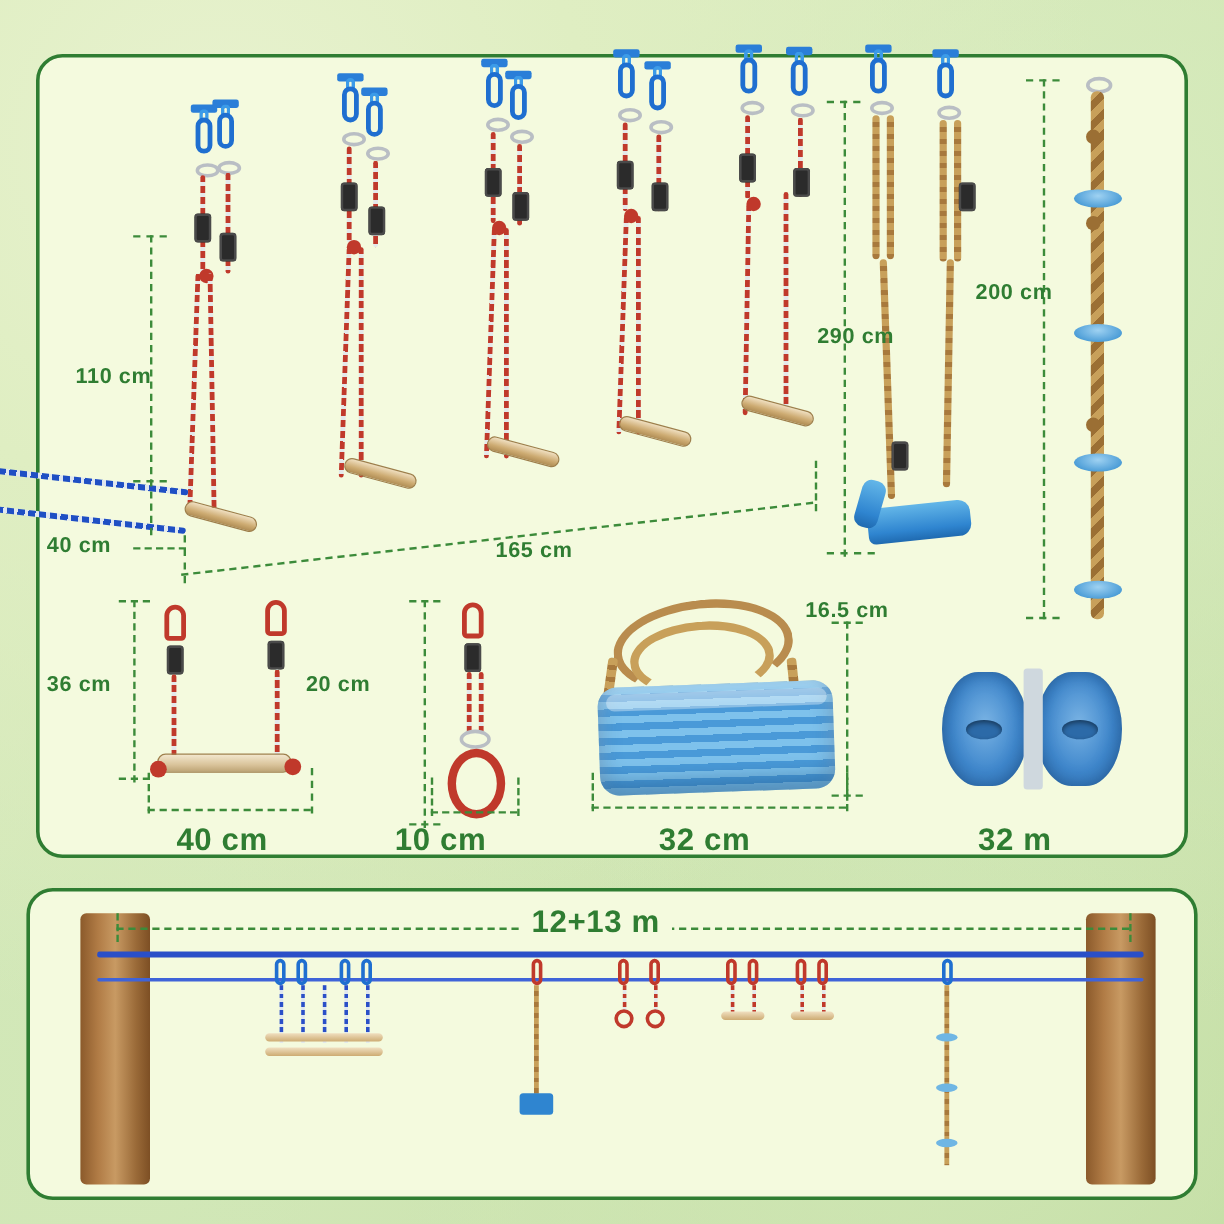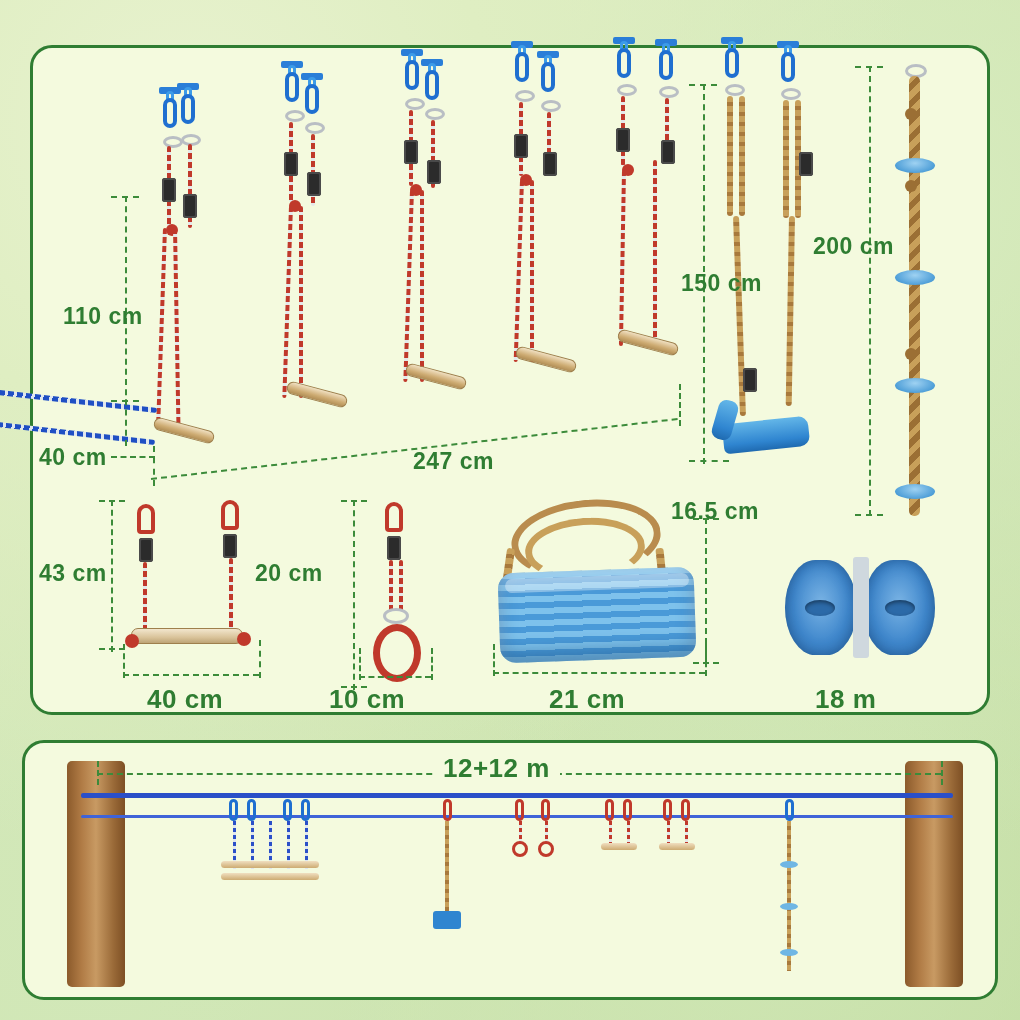--- a/index.html
+++ b/index.html
@@ -25,21 +25,21 @@
     box-sizing:border-box;
   }
   #panel-top{left:30px;top:45px;width:960px;height:670px;}
   #panel-bottom{left:22px;top:740px;width:976px;height:260px;}
 
   
   .dim{
     position:absolute;
     color:#2f7d32;
     font-weight:bold;
-    font-size:23px;
+    font-size:18px;
     letter-spacing:.5px;
     white-space:nowrap;
   }
   .dim.big{font-size:26px;}
 
   
   .vline{position:absolute;border-left:2px dashed #3c8b3a;}
   .hline{position:absolute;border-top:2px dashed #3c8b3a;}
   .tick{position:absolute;border-top:2px dashed #3c8b3a;}
   .vtick{position:absolute;border-left:2px dashed #3c8b3a;}
@@ -279,21 +279,21 @@
     <div class="tick" style="left:78px;top:148px;width:28px;"></div>
     <div class="tick" style="left:78px;top:352px;width:28px;"></div>
     <div class="dim" style="left:30px;top:255px;">110 cm</div>
 
     <div class="tick" style="left:78px;top:408px;width:44px;"></div>
     <div class="dim" style="left:6px;top:396px;">40 cm</div>
 
     <div class="hline" style="left:118px;top:430px;width:530px;transform:rotate(-6.5deg);transform-origin:left center;"></div>
     <div class="vtick" style="left:120px;top:398px;height:40px;"></div>
     <div class="vtick" style="left:646px;top:336px;height:42px;"></div>
-    <div class="dim" style="left:380px;top:400px;">247 cm</div>
+    <div class="dim" style="left:380px;top:400px;">165 cm</div>
 
     <div>
       <div class="carabiner" style="left:692px;top:0px;">
           <div class="cap"></div>
           <div class="gate"></div>
           <div class="body"></div>
         </div>
       <div class="carabiner" style="left:748px;top:4px;">
           <div class="cap"></div>
           <div class="gate"></div>
@@ -309,21 +309,21 @@
       <div class="tanrope" style="left:700px;top:168px;height:200px;transform:rotate(-2deg);transform-origin:top center;"></div>
       <div class="tanrope" style="left:756px;top:168px;height:190px;transform:rotate(1deg);transform-origin:top center;"></div>
       <div class="buckle" style="left:710px;top:320px;"></div>
 
       <div class="seat-blue" style="left:690px;top:372px;width:86px;height:30px;border-radius:6px 10px 10px 6px;transform:rotate(-6deg);"></div>
       <div class="seat-blue" style="left:682px;top:352px;width:20px;height:40px;transform:rotate(16deg);"></div>
     </div>
     <div class="vline" style="left:670px;top:36px;height:380px;"></div>
     <div class="tick" style="left:656px;top:36px;width:28px;"></div>
     <div class="tick" style="left:656px;top:412px;width:40px;"></div>
-    <div class="dim" style="left:648px;top:222px;">150 cm</div>
+    <div class="dim" style="left:648px;top:222px;">290 cm</div>
 
     <div>
       <div class="dring" style="left:872px;top:16px;width:22px;height:14px;"></div>
       <div class="cliprope" style="left:876px;top:28px;height:440px;"></div>
       <div class="knot" style="left:872px;top:60px;background:#9b6f34;"></div>
       <div class="knot" style="left:872px;top:132px;background:#9b6f34;"></div>
       <div class="knot" style="left:872px;top:300px;background:#9b6f34;"></div>
       <div class="disc" style="left:862px;top:110px;"></div>
       <div class="disc" style="left:862px;top:222px;"></div>
       <div class="disc" style="left:862px;top:330px;"></div>
@@ -341,21 +341,21 @@
       <div class="buckle" style="left:190px;top:486px;"></div>
       <div class="redrope" style="left:110px;top:514px;height:74px;"></div>
       <div class="redrope" style="left:196px;top:510px;height:78px;"></div>
       <div class="bar" style="left:98px;top:580px;width:112px;height:16px;background:linear-gradient(to bottom,#f2e6cd,#d9c39a 60%,#bda476);"></div>
       <div class="knot" style="left:92px;top:586px;width:14px;height:14px;"></div>
       <div class="knot" style="left:204px;top:584px;width:14px;height:14px;"></div>
     </div>
     <div class="vline" style="left:78px;top:452px;height:152px;"></div>
     <div class="tick" style="left:66px;top:452px;width:26px;"></div>
     <div class="tick" style="left:66px;top:600px;width:26px;"></div>
-    <div class="dim" style="left:6px;top:512px;">43 cm</div>
+    <div class="dim" style="left:6px;top:512px;">36 cm</div>
     <div class="hline" style="left:90px;top:626px;width:136px;"></div>
     <div class="vtick" style="left:90px;top:596px;height:34px;"></div>
     <div class="vtick" style="left:226px;top:592px;height:38px;"></div>
     <div class="dim big" style="left:114px;top:636px;">40 cm</div>
 
     <div>
       <div class="redhook" style="left:352px;top:454px;"></div>
       <div class="buckle" style="left:354px;top:488px;"></div>
       <div class="redrope" style="left:356px;top:512px;height:52px;"></div>
       <div class="redrope" style="left:366px;top:512px;height:52px;"></div>
@@ -384,45 +384,45 @@
                   transform:rotate(-2deg);"></div>
       <div style="position:absolute;left:472px;top:528px;width:184px;height:14px;border-radius:10px;background:rgba(255,255,255,.35);transform:rotate(-2deg);"></div>
     </div>
     <div class="vline" style="left:672px;top:470px;height:146px;"></div>
     <div class="tick" style="left:660px;top:470px;width:26px;"></div>
     <div class="tick" style="left:660px;top:614px;width:26px;"></div>
     <div class="dim" style="left:638px;top:450px;">16.5 cm</div>
     <div class="hline" style="left:460px;top:624px;width:212px;"></div>
     <div class="vtick" style="left:460px;top:596px;height:32px;"></div>
     <div class="vtick" style="left:672px;top:596px;height:32px;"></div>
-    <div class="dim big" style="left:516px;top:636px;">21 cm</div>
+    <div class="dim big" style="left:516px;top:636px;">32 cm</div>
 
     <div class="strap-roll" style="left:752px;top:512px;">
       <div class="lobe" style="left:0;top:0;"></div>
       <div class="lobe" style="left:78px;top:0;"></div>
       <div class="hole" style="left:20px;top:40px;"></div>
       <div class="hole" style="left:100px;top:40px;"></div>
       <div class="band"></div>
     </div>
-    <div class="dim big" style="left:782px;top:636px;">18 m</div>
+    <div class="dim big" style="left:782px;top:636px;">32 m</div>
 
   </div>
 
   <div class="panel" id="panel-bottom">
 
     <div class="tree" style="left:42px;top:18px;height:226px;"></div>
     <div class="tree" style="left:880px;top:18px;height:226px;"></div>
 
     <div class="slackline" style="left:56px;top:50px;width:872px;"></div>
     <div class="slackline thin" style="left:56px;top:72px;width:872px;"></div>
 
     <div class="hline" style="left:72px;top:30px;width:844px;"></div>
     <div class="vtick" style="left:72px;top:18px;height:24px;"></div>
     <div class="vtick" style="left:916px;top:18px;height:24px;"></div>
-    <div class="dim big" style="left:408px;top:10px;background:#f4fade;padding:0 10px;">12+12 m</div>
+    <div class="dim big" style="left:408px;top:10px;background:#f4fade;padding:0 10px;">12+13 m</div>
 
     <div>
       <div class="mini-carab" style="left:204px;top:56px;"></div>
       <div class="mini-carab" style="left:222px;top:56px;"></div>
       <div class="mini-carab" style="left:258px;top:56px;"></div>
       <div class="mini-carab" style="left:276px;top:56px;"></div>
       <div class="mini-rope" style="left:208px;top:78px;height:48px;"></div>
       <div class="mini-rope" style="left:226px;top:78px;height:48px;"></div>
       <div class="mini-rope" style="left:262px;top:78px;height:48px;"></div>
       <div class="mini-rope" style="left:280px;top:78px;height:48px;"></div>

